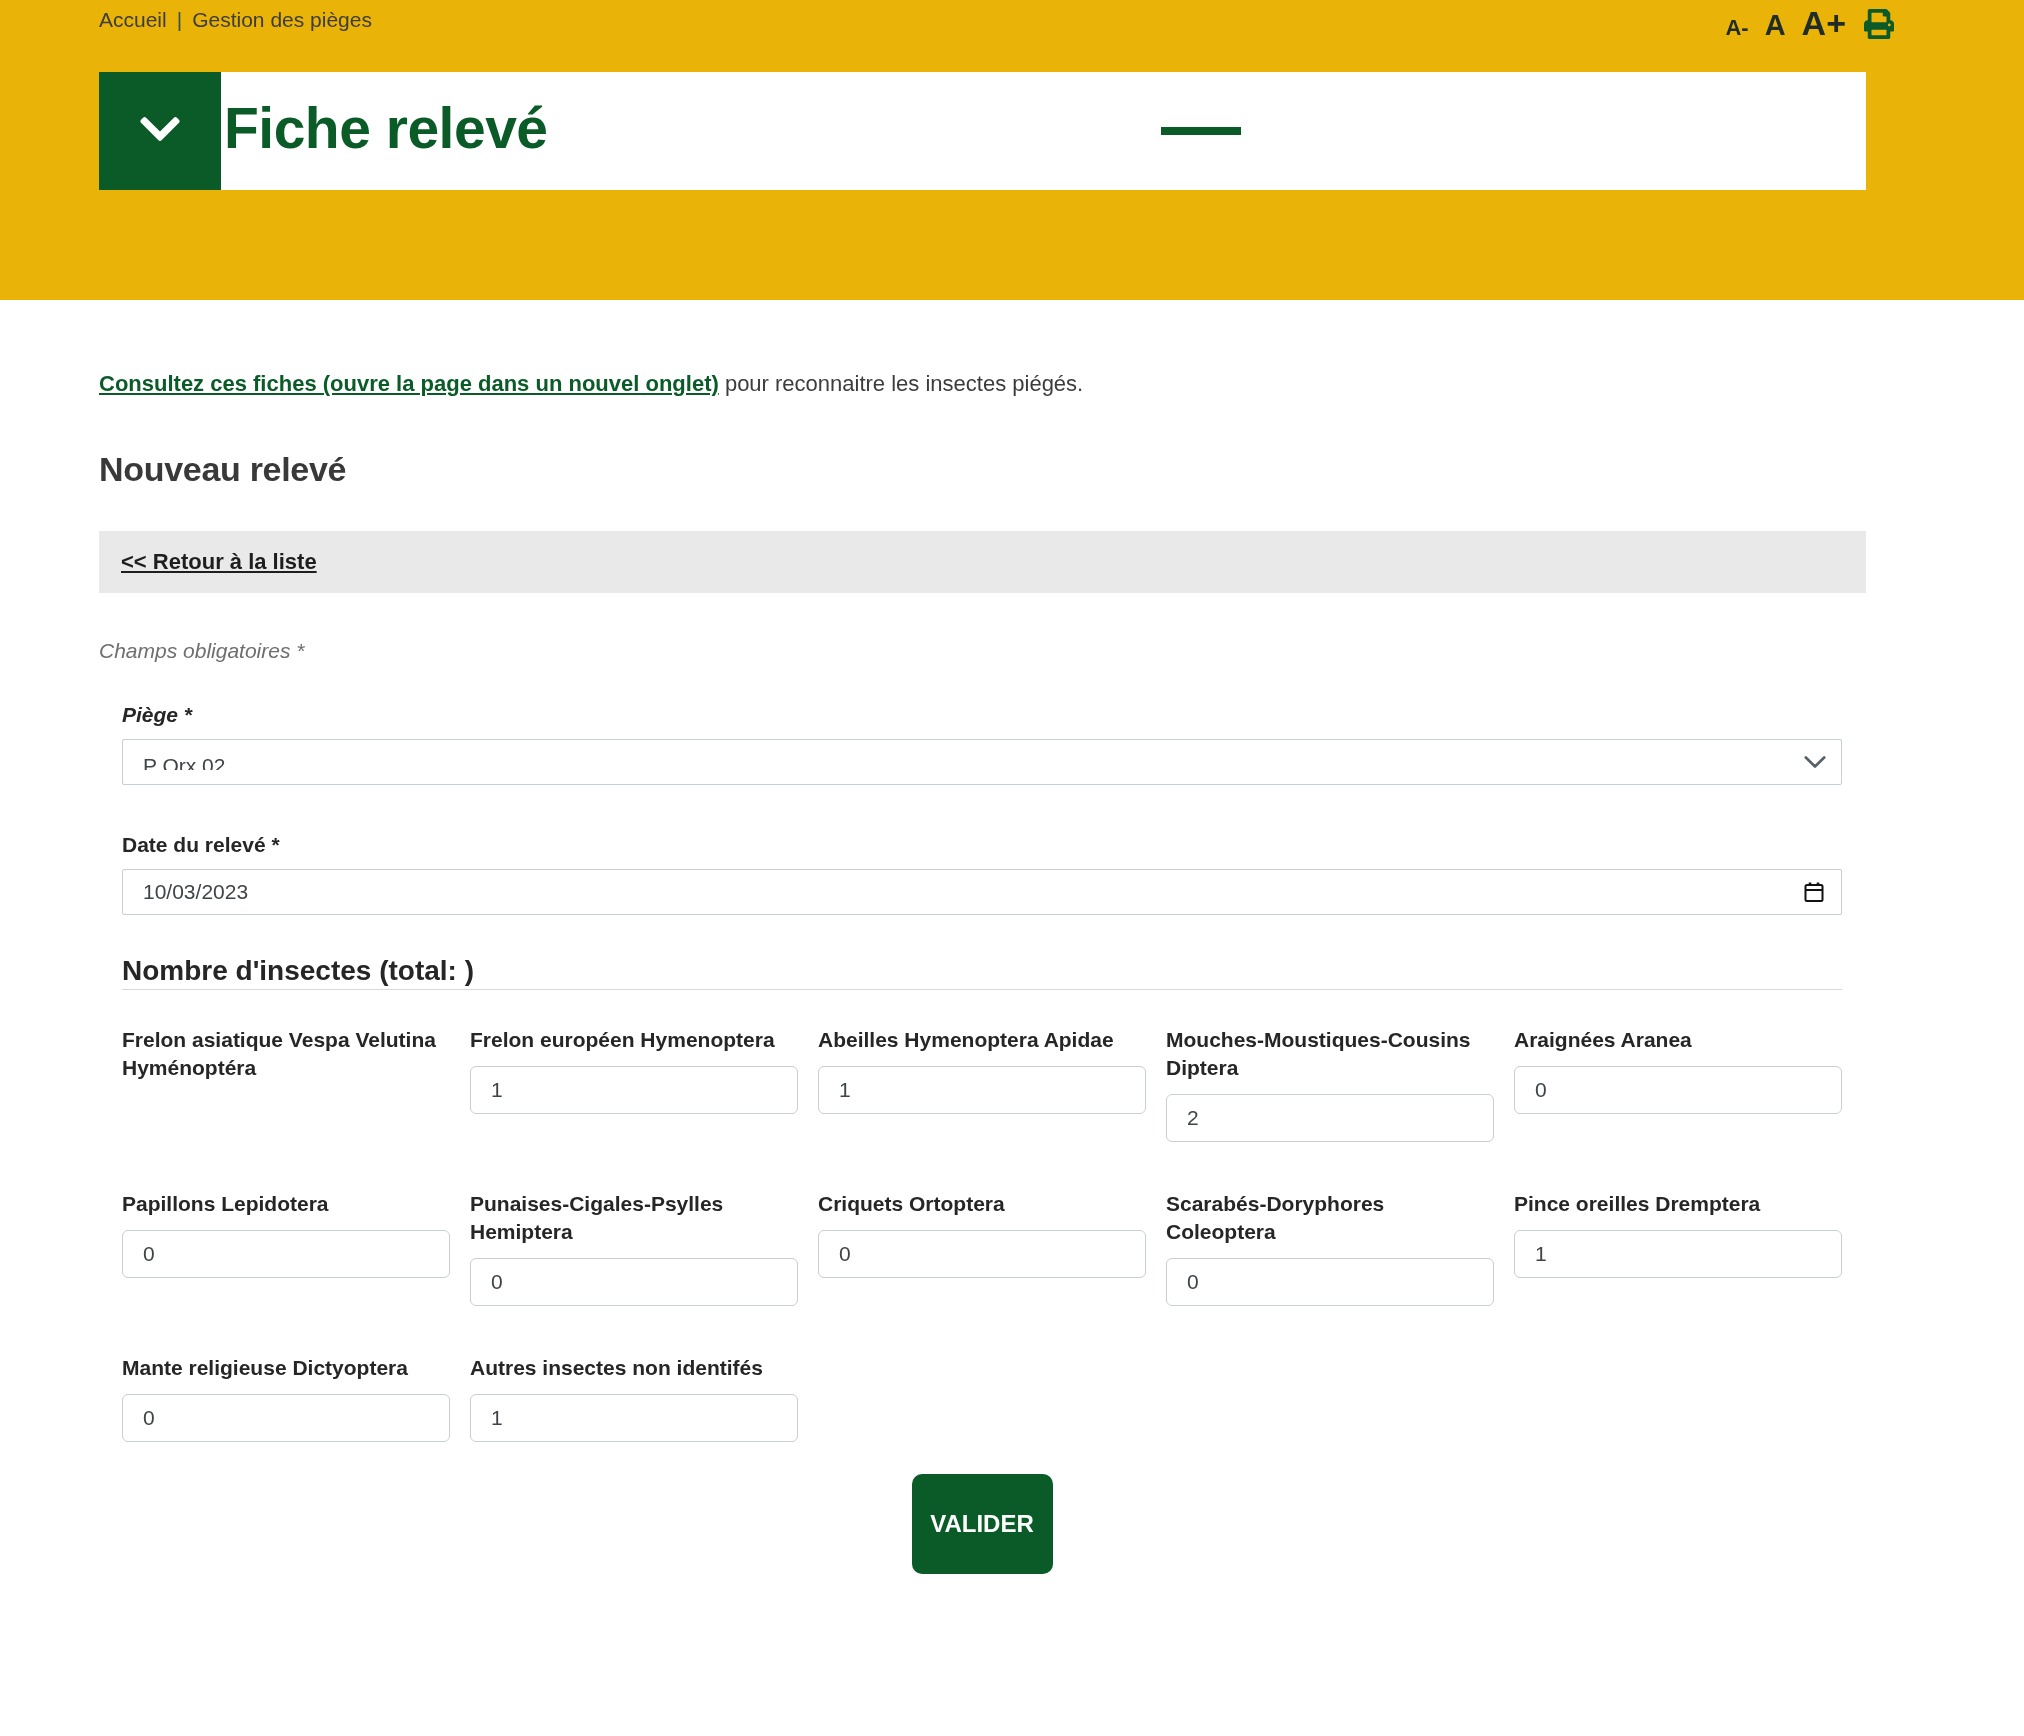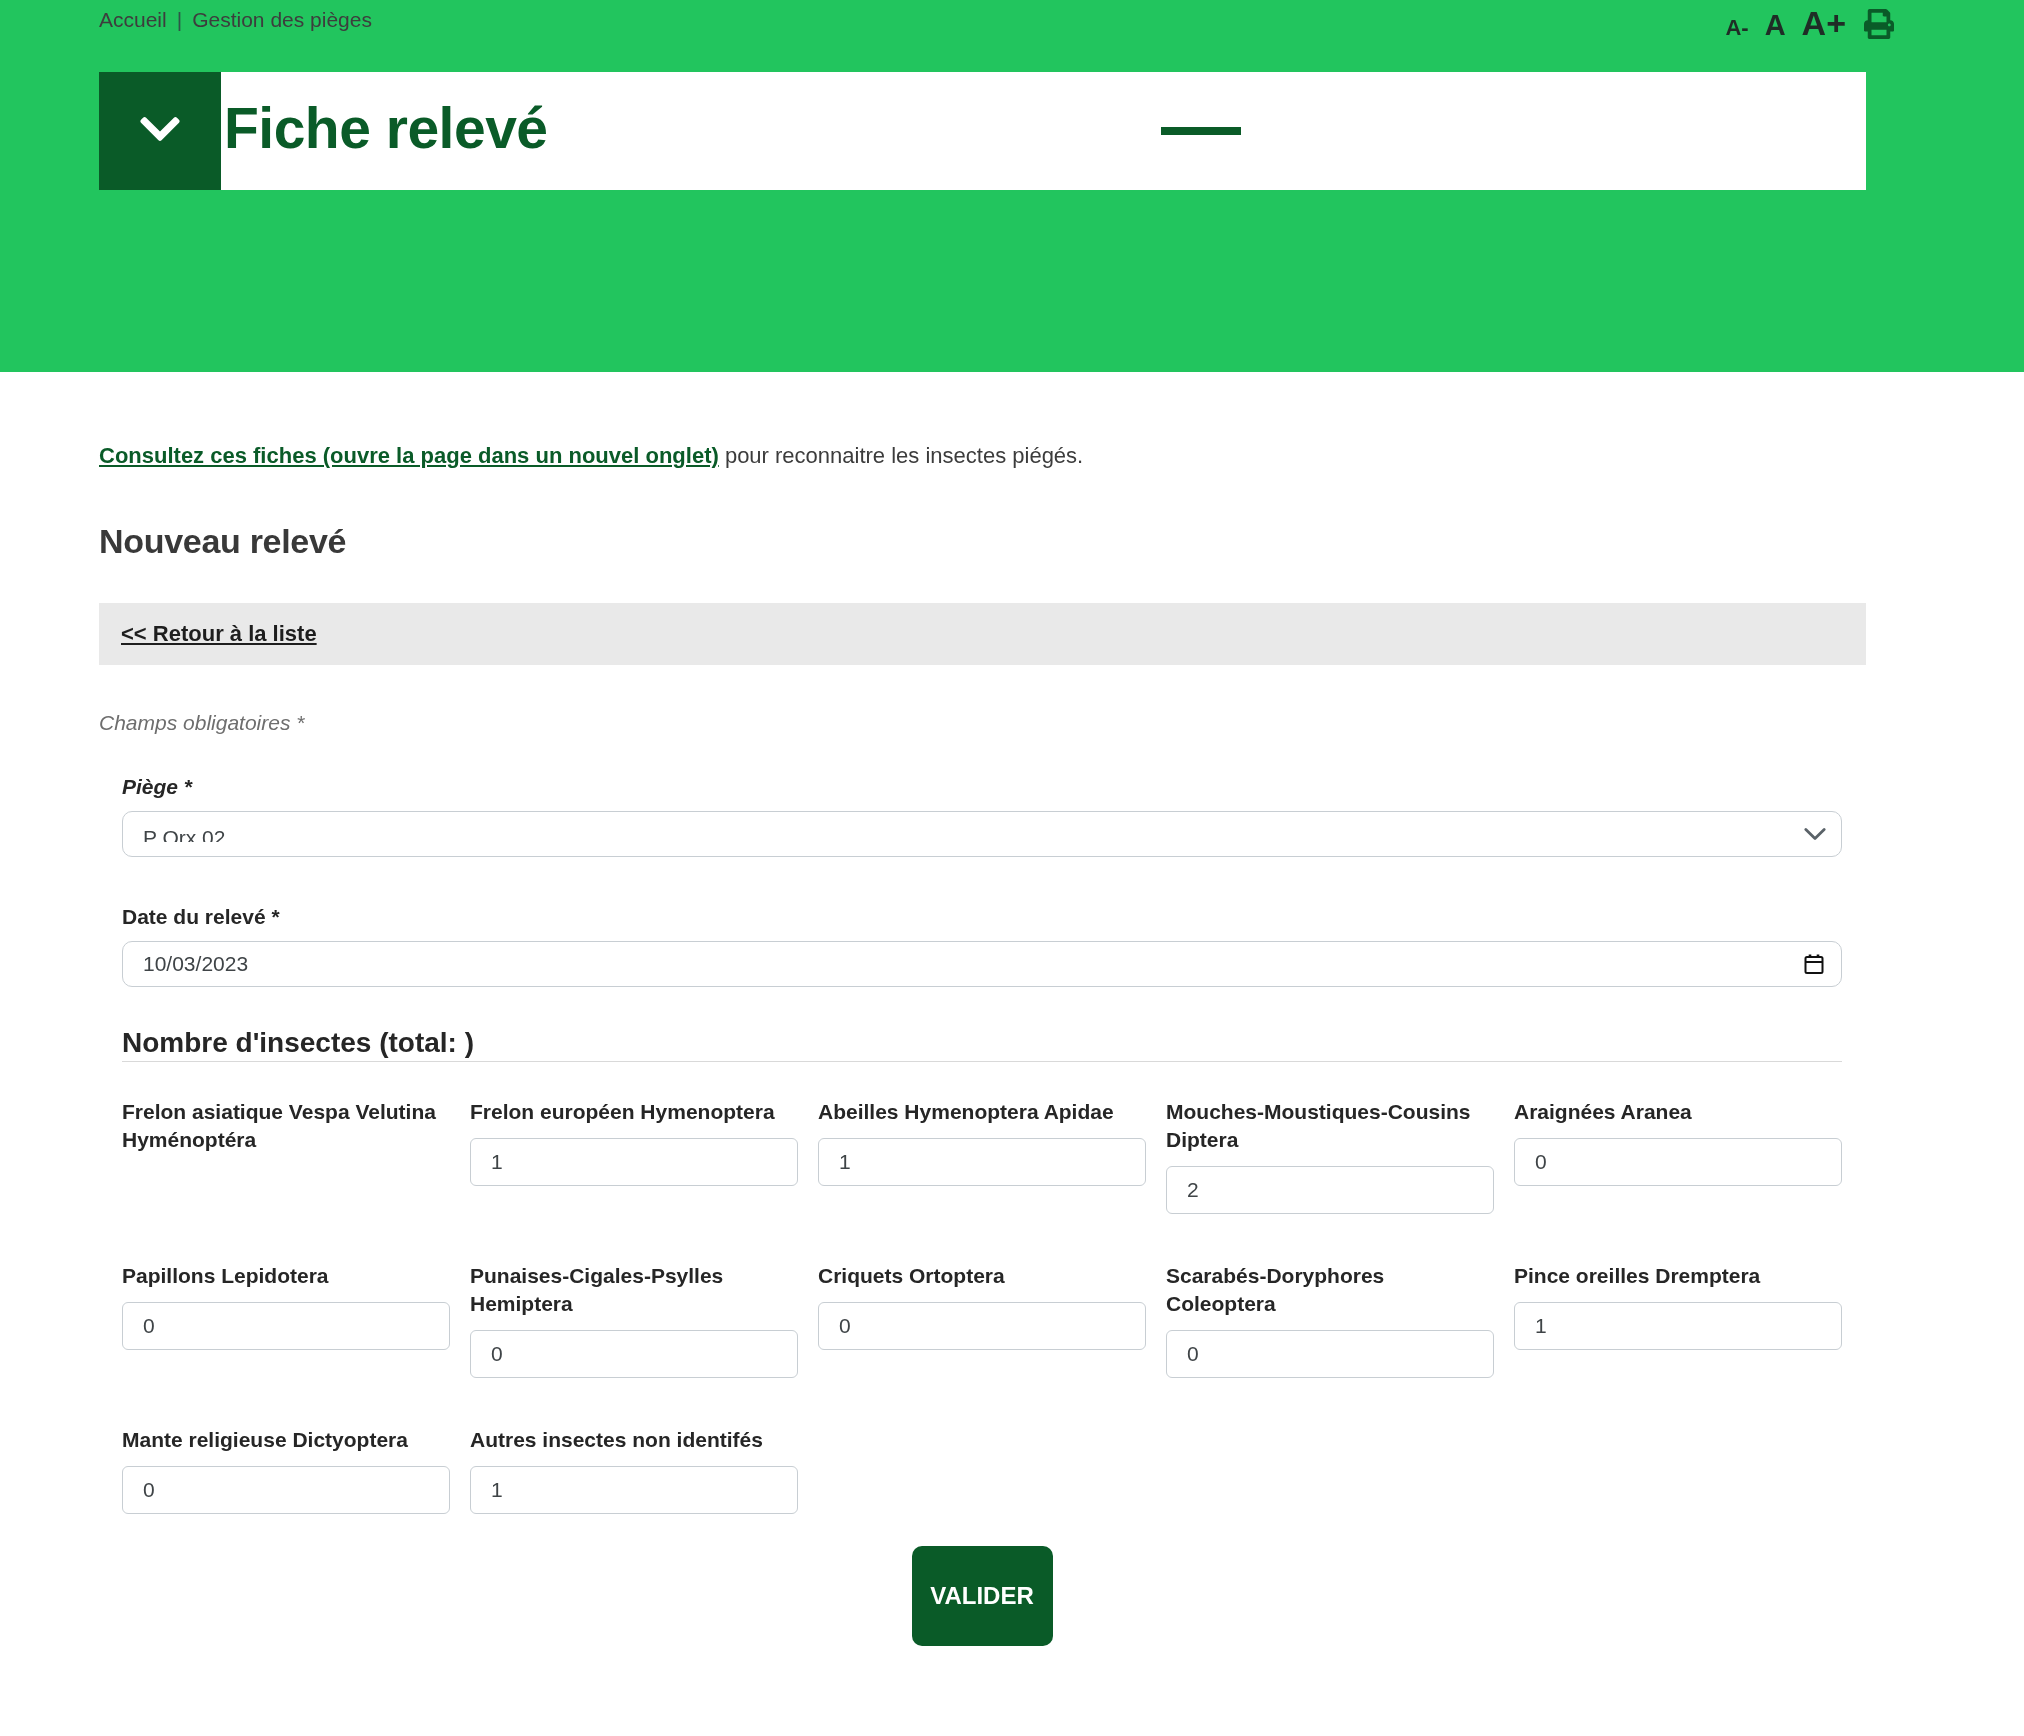--- a/index.html
+++ b/index.html
@@ -1,20 +1,20 @@
 <!DOCTYPE html>
 <html lang="fr"><head>
 <meta charset="utf-8">
 <style>
   * { margin:0; padding:0; box-sizing:border-box; }
   html,body { width:2024px; height:1736px; background:#ffffff;
     font-family:"Liberation Sans", sans-serif; overflow:hidden; }
 
   
-  .top-band { position:relative; width:2024px; height:372px; background:#22c55e; }
+  .top-band { position:relative; width:2024px; height:300px; background:#eab308; }
 
   .breadcrumb { position:absolute; top:8px; left:99px; font-size:21px; color:#3d3d3d;
     display:flex; gap:10px; align-items:baseline; }
   .breadcrumb .sep { color:#2e5547; }
 
   .toolbar { position:absolute; top:4px; right:128px; display:flex; align-items:baseline; gap:16px;
     color:#1f2d26; }
   .fs-small  { font-size:22px; font-weight:600; cursor:pointer; }
   .fs-normal { font-size:29px; font-weight:600; cursor:pointer; }
   .fs-large  { font-size:34px; font-weight:600; cursor:pointer; }
@@ -43,21 +43,21 @@
 
   .required-note { margin-top:46px; font-size:21px; font-style:italic; color:#6e6e6e; }
 
   .form-area { margin-left:23px; width:1720px; }
 
   .field-label { font-size:21px; font-weight:700; color:#262626; line-height:28px; }
   .lbl-piege { margin-top:38px; margin-bottom:10px;font-style:italic; }
   .lbl-date  { margin-top:46px; margin-bottom:10px; }
 
   .text-input, .select-input {
-    width:100%; height:46px; border:1px solid #c8ced3; border-radius:10px; background:#ffffff;
+    width:100%; height:46px; border:1px solid #c8ced3; border-radius:2px; background:#ffffff;
     font-family:"Liberation Sans", sans-serif; font-size:21px; color:#3f4447; padding:14px 20px;
   }
   .select-wrap, .date-wrap { position:relative; width:100%; }
   .select-input { appearance:none; -webkit-appearance:none; cursor:pointer; }
   .select-chevron { position:absolute; right:16px; top:50%; transform:translateY(-50%); pointer-events:none; }
   .select-chevron svg { width:22px; height:14px; display:block; }
   .date-icon { position:absolute; right:16px; top:50%; transform:translateY(-50%); cursor:pointer; }
   .date-icon svg { width:24px; height:24px; display:block; }
 
   .insects-heading { margin-top:40px; padding-bottom:2px; border-bottom:1px solid #d9d9d9;

